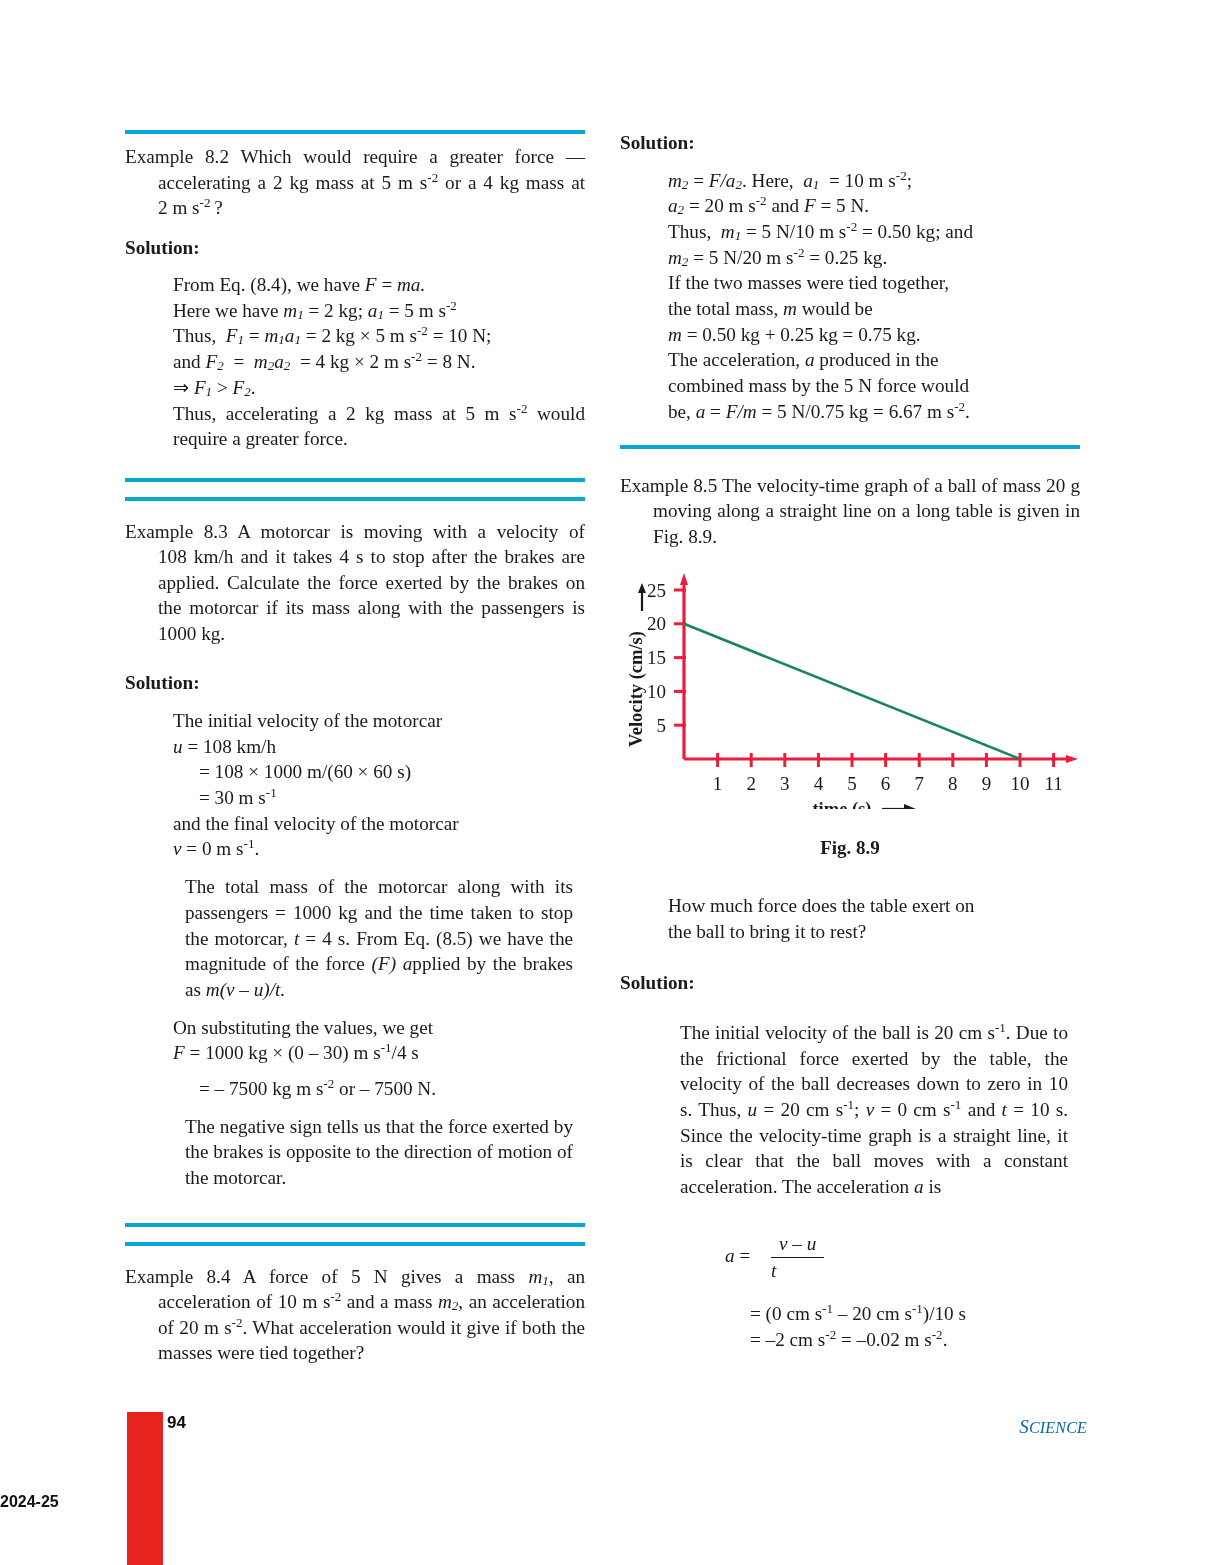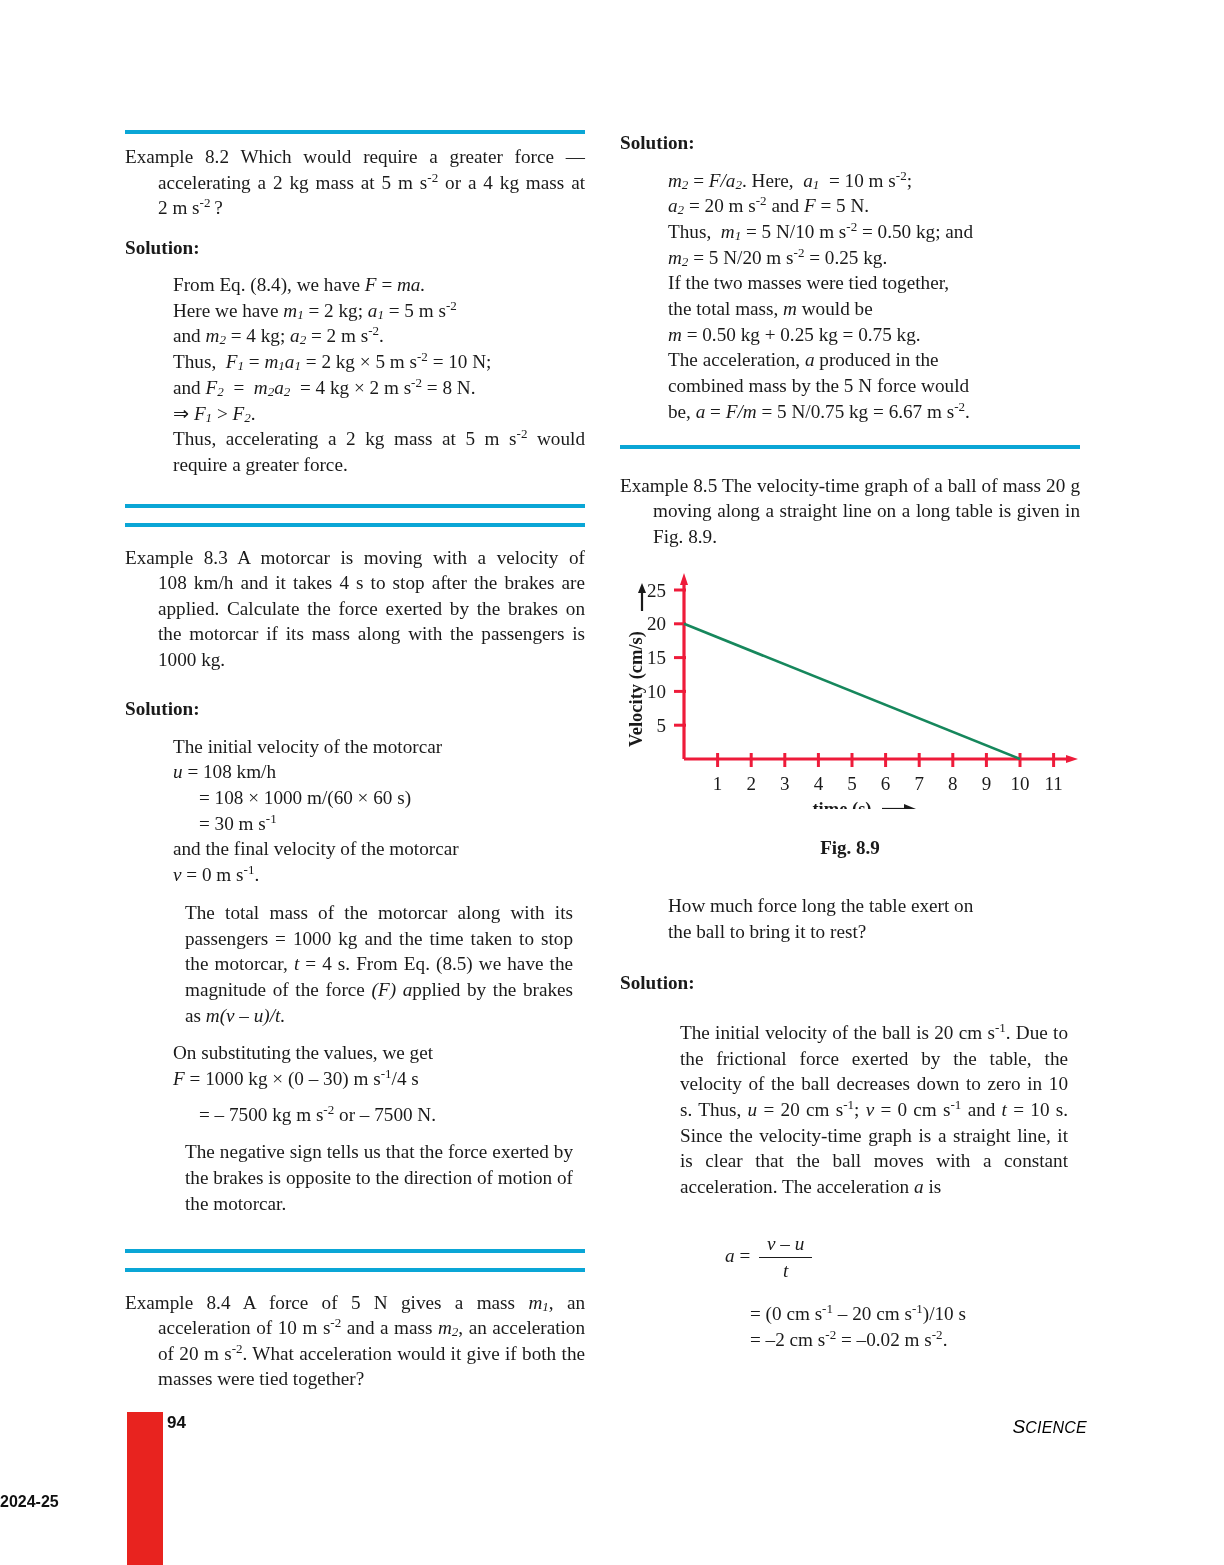--- a/index.html
+++ b/index.html
@@ -83,22 +83,22 @@
 
   
   .frac-eq {
     font-size:19.2px;
     padding-left:105px;
     line-height:24px;
   }
   .frac {
     display:inline-block;
     vertical-align:middle;
-    text-align:center;
-    margin:0 4px;
+    text-align:left;
+    margin:0 16px;
   }
   .frac .num { display:block; padding:0 8px 1px 8px; border-bottom:1.6px solid #1a1a1a; }
   .frac .den { display:block; padding-top:1px; }
 
   
   .redbar {
     position:absolute;
     left:127px; top:1412px;
     width:36px; height:153px;
     background:#e8231f;
@@ -107,24 +107,24 @@
     position:absolute;
     left:167px; top:1413px;
     font-family:"Liberation Sans", sans-serif;
     font-weight:bold;
     font-size:17px;
     color:#111;
   }
   .subjname {
     position:absolute;
     right:137px; top:1416px;
-    font-family:Liberation Sans, sans-serif;
+    font-family:Liberation Serif, serif;
     font-style:italic;
     font-size:16px;
-    color:#000000;
+    color:#0369a1;
     letter-spacing:0.2px;
   }
   .subjname .big { font-size:19px; }
   .yearline {
     position:absolute;
     left:0; right:0; top:1493px;
     text-align:left;
     font-family:"Liberation Sans", sans-serif;
     font-size:16px;
     font-weight:bold;
@@ -146,21 +146,20 @@
       Which would require a greater force — accelerating a 2&nbsp;kg mass at 5&nbsp;m&nbsp;s<sup>-2</sup> or a 4&nbsp;kg mass at 2&nbsp;m&nbsp;s<sup>-2</sup> ?
     </p>
 
     <div class="sp14"></div>
     <p class="soln-head">Solution:</p>
     <div class="sp12"></div>
 
     <div class="soln-body">
       <span class="ln">From Eq. (8.4), we have <i>F</i> = <i>ma.</i></span>
       <span class="ln j">Here we have <i>m</i><sub>1</sub> = 2 kg; <i>a</i><sub>1</sub> = 5 m s<sup>-2</sup></span>
-      <span class="ln">and <i>m</i><sub>2</sub> = 4 kg; <i>a</i><sub>2</sub> = 2 m s<sup>-2</sup>.</span>
       <span class="ln">Thus, &nbsp;<i>F</i><sub>1</sub> = <i>m</i><sub>1</sub><i>a</i><sub>1</sub> = 2 kg × 5 m s<sup>-2</sup> = 10 N;</span>
       <span class="ln">and <i>F</i><sub>2</sub> &nbsp;= &nbsp;<i>m</i><sub>2</sub><i>a</i><sub>2</sub> &nbsp;= 4 kg × 2 m s<sup>-2</sup> = 8 N.</span>
       <span class="ln">⇒ <i>F</i><sub>1</sub> &gt; <i>F</i><sub>2</sub>.</span>
       <span class="ln j">Thus, accelerating a 2 kg mass at 5 m s<sup>-2</sup> would require a greater force.</span>
     </div>
 
     <div class="sp26"></div>
     <div class="rule"></div>
     <div class="rule-gap"></div>
     <div class="rule"></div>
@@ -303,21 +302,21 @@
         </g>
       </svg>
 
       <div class="sp24"></div>
       <div class="figcap">Fig. 8.9</div>
     </div>
 
     <div class="sp34"></div>
 
     <div class="soln-body">
-      <span class="ln j">How much force long the table exert on</span>
+      <span class="ln j">How much force does the table exert on</span>
       <span class="ln">the ball to bring it to rest?</span>
     </div>
 
     <div class="sp26"></div>
     <p class="soln-head">Solution:</p>
     <div class="sp12"></div>
 
     <p class="para">The initial velocity of the ball is 20 cm s<sup>-1</sup>. Due to the frictional force exerted by the table, the velocity of the ball decreases down to zero in 10 s. Thus, <i>u</i> = 20 cm s<sup>-1</sup>; <i>v</i> = 0 cm s<sup>-1</sup> and <i>t</i> = 10 s. Since the velocity-time graph is a straight line, it is clear that the ball moves with a constant acceleration. The acceleration <i>a</i> is</p>
 
     <div class="sp20"></div>

